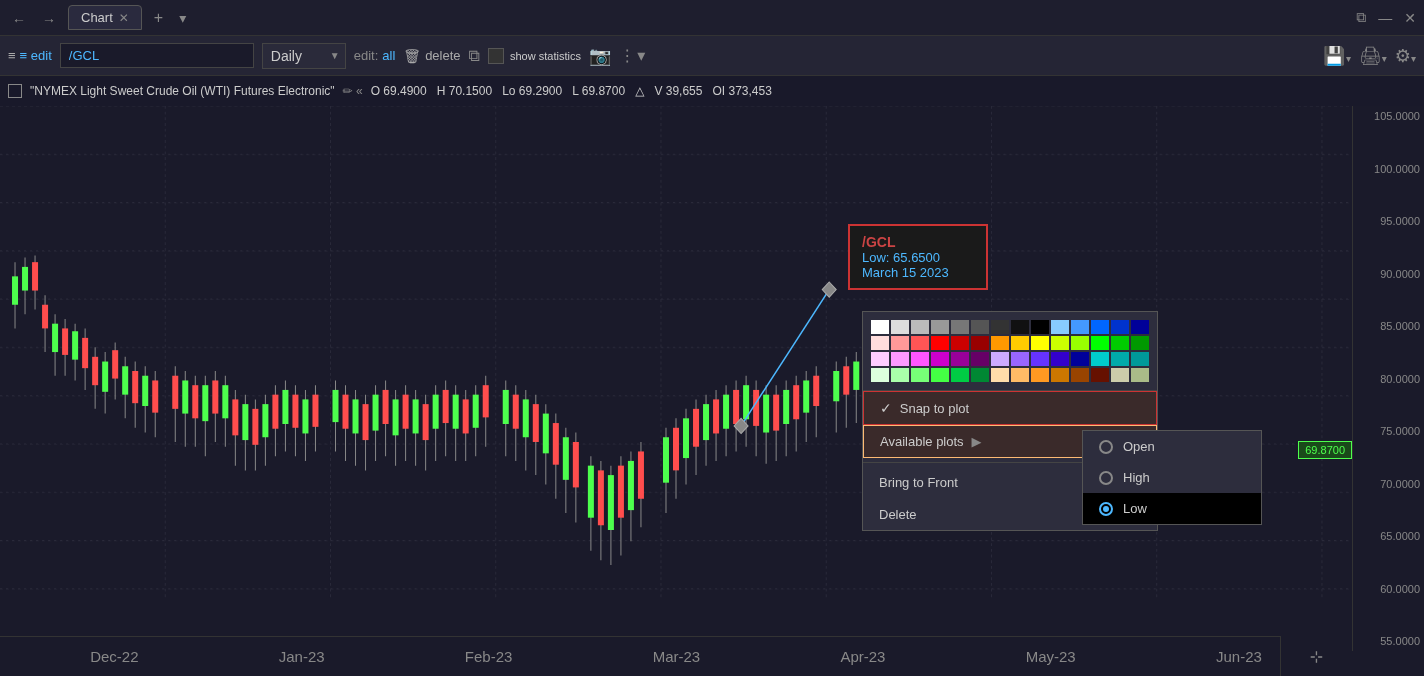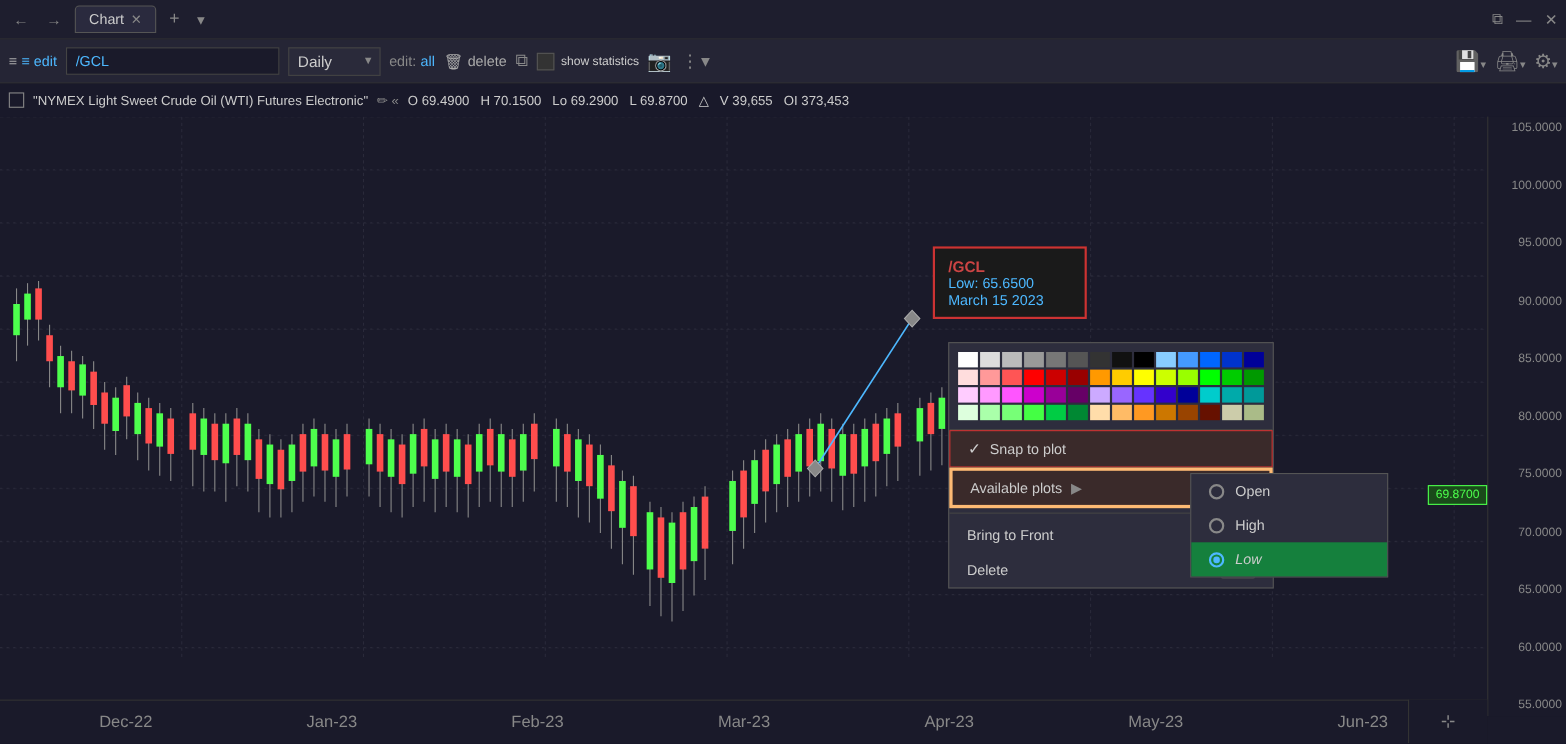--- a/index.html
+++ b/index.html
@@ -830,21 +830,21 @@
           <div class="color-cell" style="background: rgb(204, 204, 170);"></div>
           <div class="color-cell" style="background: rgb(170, 187, 136);"></div>
         </div>
     </div>
 
     <div class="menu-item highlighted">
       <span class="menu-check">✓</span>
       <span>Snap to plot</span>
     </div>
 
-    <div class="menu-item highlighted" style="border:3px solid #fdba74;">
+    <div class="menu-item highlighted" style="border:1px solid #fdba74;">
       <span>Available plots</span>
       <span class="menu-arrow">▶</span>
     </div>
 
     <div class="menu-separator"></div>
 
     <div class="menu-item">
       <span>Bring to Front</span>
     </div>
 
@@ -856,21 +856,21 @@
 
   <div class="submenu">
     <div class="submenu-item">
       <div class="radio-circle"></div>
       <span>Open</span>
     </div>
     <div class="submenu-item">
       <div class="radio-circle"></div>
       <span>High</span>
     </div>
-    <div class="submenu-item" style="background:#15803d;font-style:italic;">
+    <div class="submenu-item" style="background:#000000;">
       <div class="radio-circle selected">
         <div class="radio-inner"></div>
       </div>
       <span>Low</span>
     </div>
   </div>
 
 </div>
 
 </body></html>

